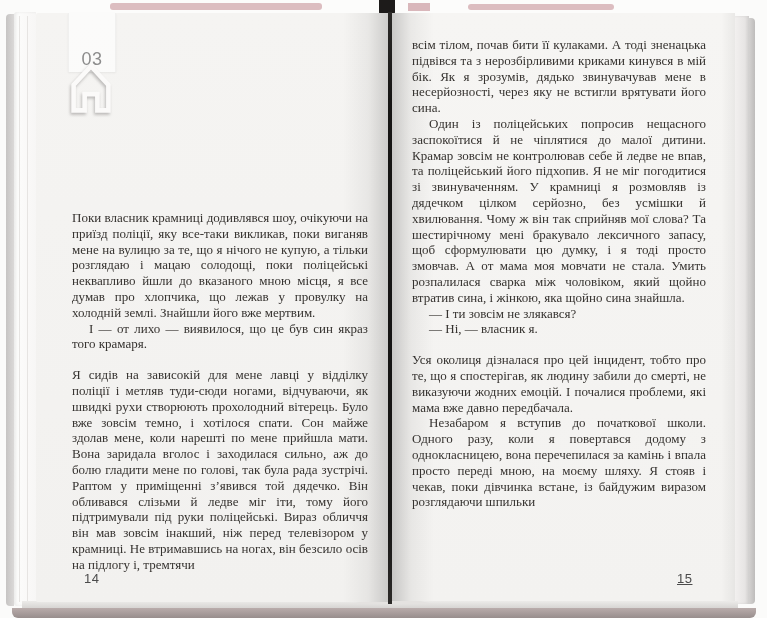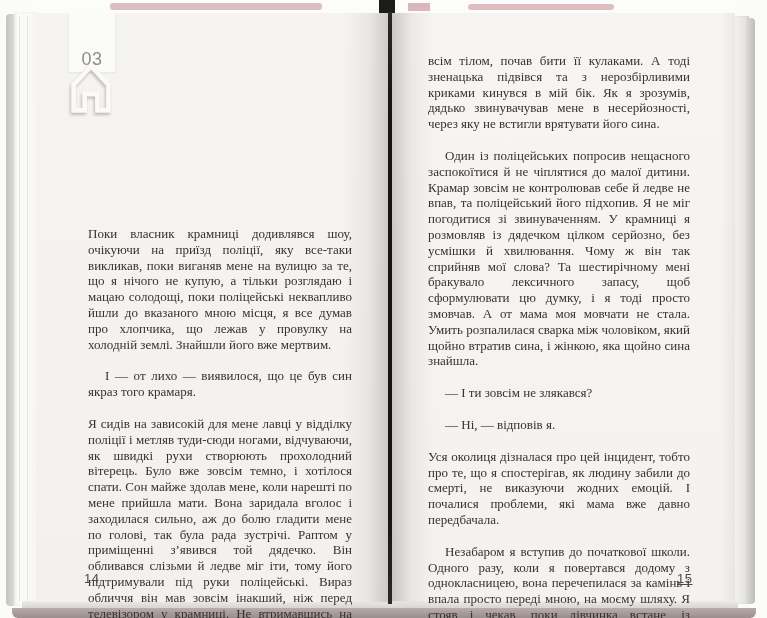--- a/index.html
+++ b/index.html
@@ -58,21 +58,21 @@
   .chapter-num{position:absolute;left:0;right:0;bottom:2px;text-align:center;
       font-size:18px;font-weight:400;color:#8d8d8d;letter-spacing:.5px;}
   .home-button{position:absolute;left:61px;top:57px;width:60px;height:58px;cursor:pointer;}
   .home-button svg{filter:drop-shadow(-1px 2px 1.5px rgba(80,78,76,.35));}
 
   
   .text-col{position:absolute;font-family:"Liberation Serif",serif;font-size:13px;
       line-height:15.8px;color:#35322f;text-align:justify;}
   .text-left{left:72px;top:210px;width:296px;}
   .text-right{left:412px;top:37px;width:294px;}
-  .text-col p{margin:16px;}
+  .text-col p{margin:0;}
   .text-col p.indent{text-indent:17px;}
   .text-col p.gap{margin-top:15px;}
 
   .page-num{position:absolute;font-size:13px;color:#4b4b4b;letter-spacing:.5px;}
   .pn-left{left:84px;top:571px;}
   .pn-right{left:677px;top:571px;text-decoration:underline;}
 </style>
 </head>
 <body>
 
@@ -114,20 +114,20 @@
 
   <div class="text-col text-left">
       <p class="">Поки власник крамниці додивлявся шоу, очікуючи на приїзд поліції, яку все-таки викликав, поки виганяв мене на вулицю за те, що я нічого не купую, а тільки розглядаю і мацаю солодощі, поки поліцейські неквапливо йшли до вказаного мною місця, я все думав про хлопчика, що лежав у провулку на холодній землі. Знайшли його вже мертвим.</p>
       <p class="indent ">І — от лихо — виявилося, що це був син якраз того крамаря.</p>
       <p class="gap">Я сидів на зависокій для мене лавці у відділку поліції і метляв туди-сюди ногами, відчуваючи, як швидкі рухи створюють прохолодний вітерець. Було вже зовсім темно, і хотілося спати. Сон майже здолав мене, коли нарешті по мене прийшла мати. Вона заридала вголос і заходилася сильно, аж до болю гладити мене по голові, так була рада зустрічі. Раптом у приміщенні з’явився той дядечко. Він обливався слізьми й ледве міг іти, тому його підтримували під руки поліцейські. Вираз обличчя він мав зовсім інакший, ніж перед телевізором у крамниці. Не втримавшись на ногах, він безсило осів на підлогу і, тремтячи</p>
     </div>
   <div class="text-col text-right">
       <p class="">всім тілом, почав бити її кулаками. А тоді зненацька підвівся та з нерозбірливими криками кинувся в мій бік. Як я зрозумів, дядько звинувачував мене в несерйозності, через яку не встигли врятувати його сина.</p>
       <p class="indent ">Один із поліцейських попросив нещасного заспокоїтися й не чіплятися до малої дитини. Крамар зовсім не контролював себе й ледве не впав, та поліцейський його підхопив. Я не міг погодитися зі звинуваченням. У крамниці я розмовляв із дядечком цілком серйозно, без усмішки й хвилювання. Чому ж він так сприйняв мої слова? Та шестирічному мені бракувало лексичного запасу, щоб сформулювати цю думку, і я тоді просто змовчав. А от мама моя мовчати не стала. Умить розпалилася сварка між чоловіком, який щойно втратив сина, і жінкою, яка щойно сина знайшла.</p>
       <p class="indent ">— І ти зовсім не злякався?</p>
-      <p class="indent ">— Ні, — відповів я.</p>
+      <p class="indent ">— Ні, — власник я.</p>
       <p class="gap">Уся околиця дізналася про цей інцидент, тобто про те, що я спостерігав, як людину забили до смерті, не виказуючи жодних емоцій. І почалися проблеми, які мама вже давно передбачала.</p>
       <p class="indent ">Незабаром я вступив до початкової школи. Одного разу, коли я повертався додому з однокласницею, вона перечепилася за камінь і впала просто переді мною, на моєму шляху. Я стояв і чекав, поки дівчинка встане, із байдужим виразом розглядаючи шпильки</p>
     </div>
 
   <div class="page-num pn-left">14</div>
   <div class="page-num pn-right">15</div>
 </div>
 
 </body></html>

